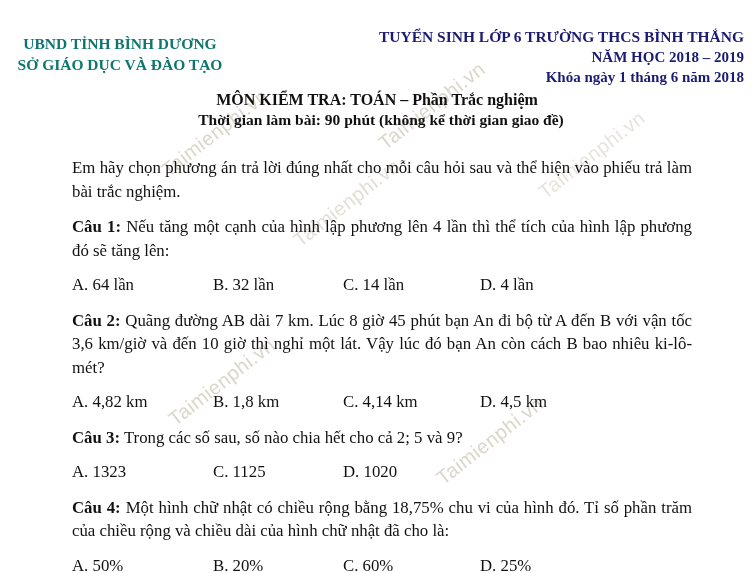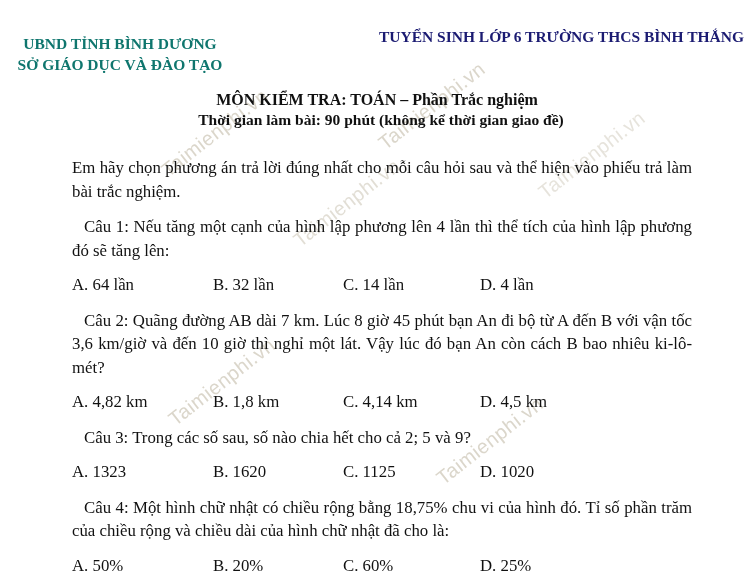--- a/index.html
+++ b/index.html
@@ -52,21 +52,21 @@
   }
   .hdr-center .sub{font-size:15.5px;padding-left:8px;}
   
   .body-text{
     position:absolute;left:72px;top:156px;width:620px;
     font-size:16.8px;line-height:23.5px;
   }
   .body-text p{margin:0;text-align:justify;}
   .intro{margin-bottom:12px;}
   .q-block{margin-top:12px;}
-  .q-label{font-weight:normal;margin-left:12px;}
+  .q-label{font-weight:bold;}
   .opts{
     display:flex;
     margin-top:11px;
     text-align:left;
     white-space:nowrap;
   }
   .opt{display:inline-block;}
   .opt:nth-child(1){width:141px;}
   .opt:nth-child(2){width:130px;}
   .opt:nth-child(3){width:137px;}
@@ -83,20 +83,22 @@
   <span class="wm wm5">Taimienphi.vn</span>
   <span class="wm wm6">Taimienphi.vn</span>
 
   <div class="hdr-left">
     <div>UBND TỈNH BÌNH DƯƠNG</div>
     <div>SỞ GIÁO DỤC VÀ ĐÀO TẠO</div>
   </div>
 
   <div class="hdr-right">
     <div>TUYỂN SINH LỚP 6 TRƯỜNG THCS BÌNH THẮNG</div>
+    <div class="sub">NĂM HỌC 2018 – 2019</div>
+    <div class="sub">Khóa ngày 1 tháng 6 năm 2018</div>
   </div>
 
   <div class="hdr-center">
     <div>MÔN KIỂM TRA: TOÁN – Phần Trắc nghiệm</div>
     <div class="sub">Thời gian làm bài: 90 phút (không kể thời gian giao đề)</div>
   </div>
 
   <div class="body-text">
     <p class="intro">Em hãy chọn phương án trả lời đúng nhất cho mỗi câu hỏi sau và thể hiện vào phiếu trả làm bài trắc nghiệm.</p>
     <div id="questions">
@@ -115,21 +117,20 @@
             <span class="opt">A. 4,82 km</span>
             <span class="opt">B. 1,8 km</span>
             <span class="opt">C. 4,14 km</span>
             <span class="opt">D. 4,5 km</span>
           </div>
         </div>
         <div class="q-block">
           <p><span class="q-label">Câu 3:</span> <span>Trong các số sau, số nào chia hết cho cả 2; 5 và 9?</span></p>
           <div class="opts">
             <span class="opt">A. 1323</span>
-            <span class="opt">B. 1620</span>
             <span class="opt">C. 1125</span>
             <span class="opt">D. 1020</span>
           </div>
         </div>
         <div class="q-block">
           <p><span class="q-label">Câu 4:</span> <span>Một hình chữ nhật có chiều rộng bằng 18,75% chu vi của hình đó. Tỉ số phần trăm của chiều rộng và chiều dài của hình chữ nhật đã cho là:</span></p>
           <div class="opts">
             <span class="opt">A. 50%</span>
             <span class="opt">B. 20%</span>
             <span class="opt">C. 60%</span>

